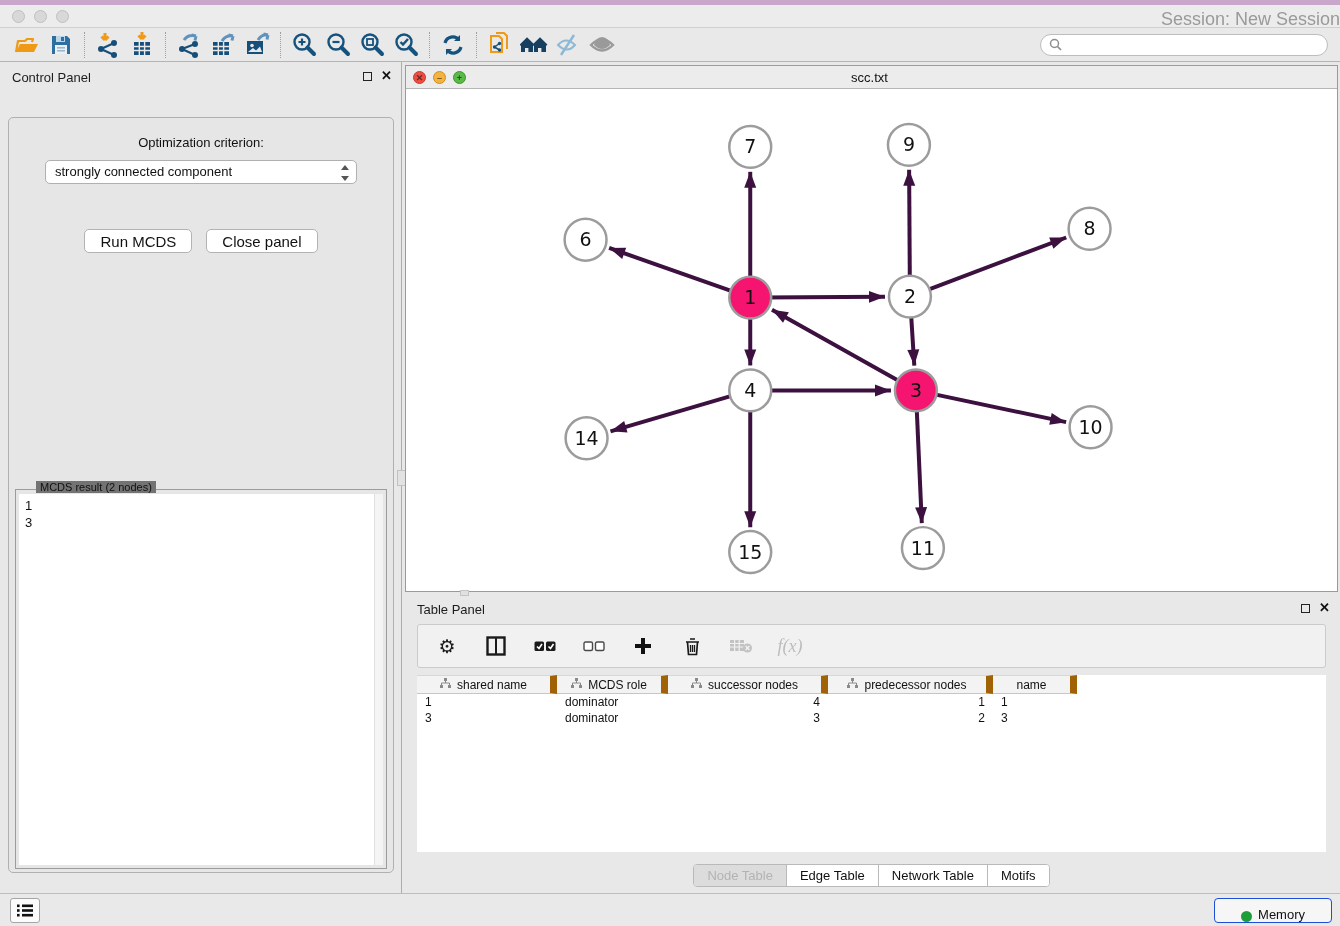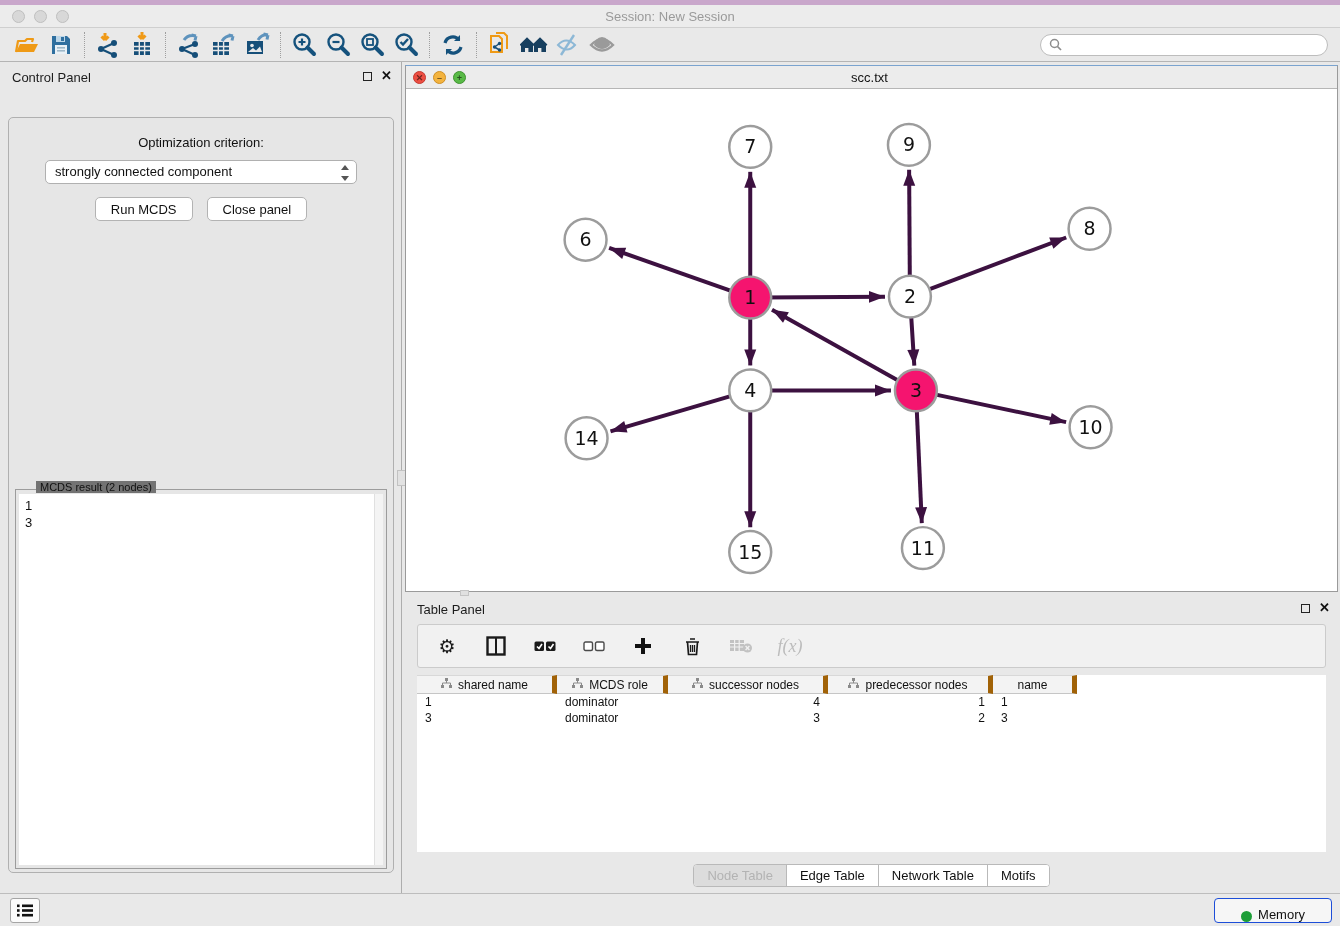--- a/index.html
+++ b/index.html
@@ -4,21 +4,21 @@
 <style>
   * { margin:0; padding:0; box-sizing:border-box; }
   html,body { width:1340px; height:926px; }
   body { font-family:"Liberation Sans", sans-serif; background:#e8e8e8; overflow:hidden; position:relative; }
 
   
   .menustrip { position:absolute; left:0; top:0; width:100%; height:5px; background:#c9a7cb; }
   .titlebar { position:absolute; left:0; top:5px; width:100%; height:23px; background:#ececec; border-bottom:1px solid #cfcfcf; }
   .traffic { position:absolute; left:12px; top:5px; display:flex; gap:9px; }
   .traffic .dot { width:13px; height:13px; border-radius:50%; background:#d8d8d8; border:1px solid #bfbfbf; }
-  .win-title { position:absolute; left:0; right:0; top:4px; text-align:center; font-size:13px; color:#9a9a9a; }
+  .win-title { position:absolute; left:0; right:0; top:4px; text-align:right; font-size:18px; color:#9a9a9a; }
 
   
   .toolbar { position:absolute; left:0; top:28px; width:100%; height:34px; background:#e9e9e9; border-bottom:1px solid #b4b4b4; display:flex; align-items:center; padding:0 12px 0 10px; }
   .tbtn { width:34px; height:30px; display:flex; align-items:center; justify-content:center; background:transparent; border:none; cursor:pointer; }
   .tsep { width:1px; height:26px; border-left:1px dotted #9f9f9f; margin:0 6px; }
   .searchbox { margin-left:auto; width:288px; height:22px; background:#fff; border:1px solid #bdbdbd; border-radius:12px; display:flex; align-items:center; padding:0 8px; }
   .searchbox input { border:none; outline:none; flex:1; font-size:12px; margin-left:5px; background:transparent; font-family:"Liberation Sans",sans-serif; }
 
   
   .main { position:absolute; left:0; top:62px; width:1340px; height:831px; }
@@ -35,21 +35,21 @@
   .panel-head .pclose { position:absolute; right:8px; top:3px; font-size:13px; font-weight:bold; color:#111; cursor:pointer; }
   .cp-tabs { position:absolute; left:76px; top:31px; display:flex; z-index:2; }
   .cp-tab { height:22px; line-height:20px; padding:0 13px; font-size:13px; background:#fff; border:1px solid #b3b3b3; margin-left:-1px; cursor:pointer; color:#111; }
   .cp-tab:first-child { border-top-left-radius:4px; margin-left:0; }
   .cp-tab.active { background:#e3e3e3; color:#b9b9b9; border-top-right-radius:4px; border-bottom-color:#e6e6e6; }
   .cp-body { position:absolute; left:6px; right:6px; top:52px; bottom:7px; background:#e6e6e6; border:1px solid #b0b0b0; border-radius:5px; }
   .opt-label { margin-top:17px; text-align:center; font-size:13px; color:#111; }
   .selectbox { position:relative; width:312px; height:24px; margin:10px auto 0; background:#fff; border:1px solid #b0b0b0; border-radius:5px; font-size:13px; line-height:22px; padding-left:9px; cursor:pointer; color:#111; }
   .selectbox .updown { position:absolute; right:6px; top:3px; }
   .btnrow { display:flex; justify-content:center; gap:14px; margin-top:13px; }
-  .pbtn { height:24px; padding:0 15px; background:#fff; border:1px solid #b3b3b3; border-radius:5px; font-size:13px; font-family:"Liberation Sans",sans-serif; cursor:pointer; color:#111; }
+  .pbtn { height:24px; padding:0 15px; background:#fff; border:1px solid #b3b3b3; border-radius:5px; font-size:15px; font-family:"Liberation Sans",sans-serif; cursor:pointer; color:#111;margin-top:32px; }
   .result-group { position:absolute; left:6px; right:6px; top:371px; bottom:3px; border:1px solid #9c9c9c; }
   .result-legend { position:absolute; left:20px; top:-9px; background:#737373; padding:0 4px; font-size:11px; color:#111; }
   .result-inner { position:absolute; left:3px; right:3px; top:4px; bottom:3px; background:#fff; }
   .result-scroll { position:absolute; right:0; top:0; bottom:0; width:9px; background:#f4f4f4; border-left:1px solid #e0e0e0; }
   .result-text { padding:3px 6px; font-size:13px; line-height:17px; color:#111; white-space:pre-line; }
 
   
   .net-window { position:absolute; left:405px; top:3px; width:933px; height:527px; background:#fff; border:1px solid #9a9a9a; border-top:1px solid #7aa3cf; }
   .net-titlebar { position:relative; height:23px; background:#ececec; border-bottom:1px solid #b6b6b6; }
   .net-title { position:absolute; left:0; right:4px; top:4px; text-align:center; font-size:13px; color:#111; }
@@ -61,21 +61,21 @@
   .net-canvas svg { width:100%; height:100%; display:block; }
 
   
   .table-panel { position:absolute; left:405px; top:535px; width:933px; height:291px; }
   .tp-toolbar { position:absolute; left:12px; right:12px; top:27px; height:44px; background:#f1f1f1; border:1px solid #cbcbcb; border-radius:3px; display:flex; align-items:center; padding:0 17px; gap:25px; }
   .tp-ic { display:flex; align-items:center; justify-content:center; width:24px; height:24px; cursor:pointer; background:none; border:none; }
   .gear-glyph { font-size:19px; color:#1a1a1a; line-height:1; }
   .fx-glyph { font-family:"Liberation Serif",serif; font-style:italic; font-size:18px; color:#bcbcbc; }
   .tp-table { position:absolute; left:12px; right:12px; top:78px; height:177px; background:#fff; overflow:hidden; }
   .tp-hrow { display:flex; height:19px; }
-  .tp-hcell { background:#f3f3f3; border-right:5px solid #a16207; border-bottom:1px solid #c6c6c6; border-top:1px solid #d8d8d8; font-size:12px; color:#111; display:flex; align-items:center; justify-content:center; gap:6px; }
+  .tp-hcell { background:#f3f3f3; border-right:7px solid #a16207; border-bottom:1px solid #c6c6c6; border-top:1px solid #d8d8d8; font-size:12px; color:#111; display:flex; align-items:center; justify-content:center; gap:6px; }
   .tp-row { display:flex; height:16px; }
   .tp-cell { font-size:12px; color:#111; padding:0 8px; line-height:16px; }
   .tp-tabs { position:absolute; left:0; right:0; top:267px; display:flex; justify-content:center; }
   .tp-tabgroup { display:flex; border:1px solid #b9b9b9; border-radius:4px; overflow:hidden; background:#fff; }
   .tp-tab { padding:3px 13px; font-size:13px; border-left:1px solid #b9b9b9; cursor:pointer; background:#fff; color:#111; }
   .tp-tab:first-child { border-left:none; }
   .tp-tab.active { background:#dcdcdc; color:#b3b3b3; }
 
   
   .statusbar { position:absolute; left:0; bottom:0; width:100%; height:33px; background:#e9e9e9; border-top:1px solid #bdbdbd; }

